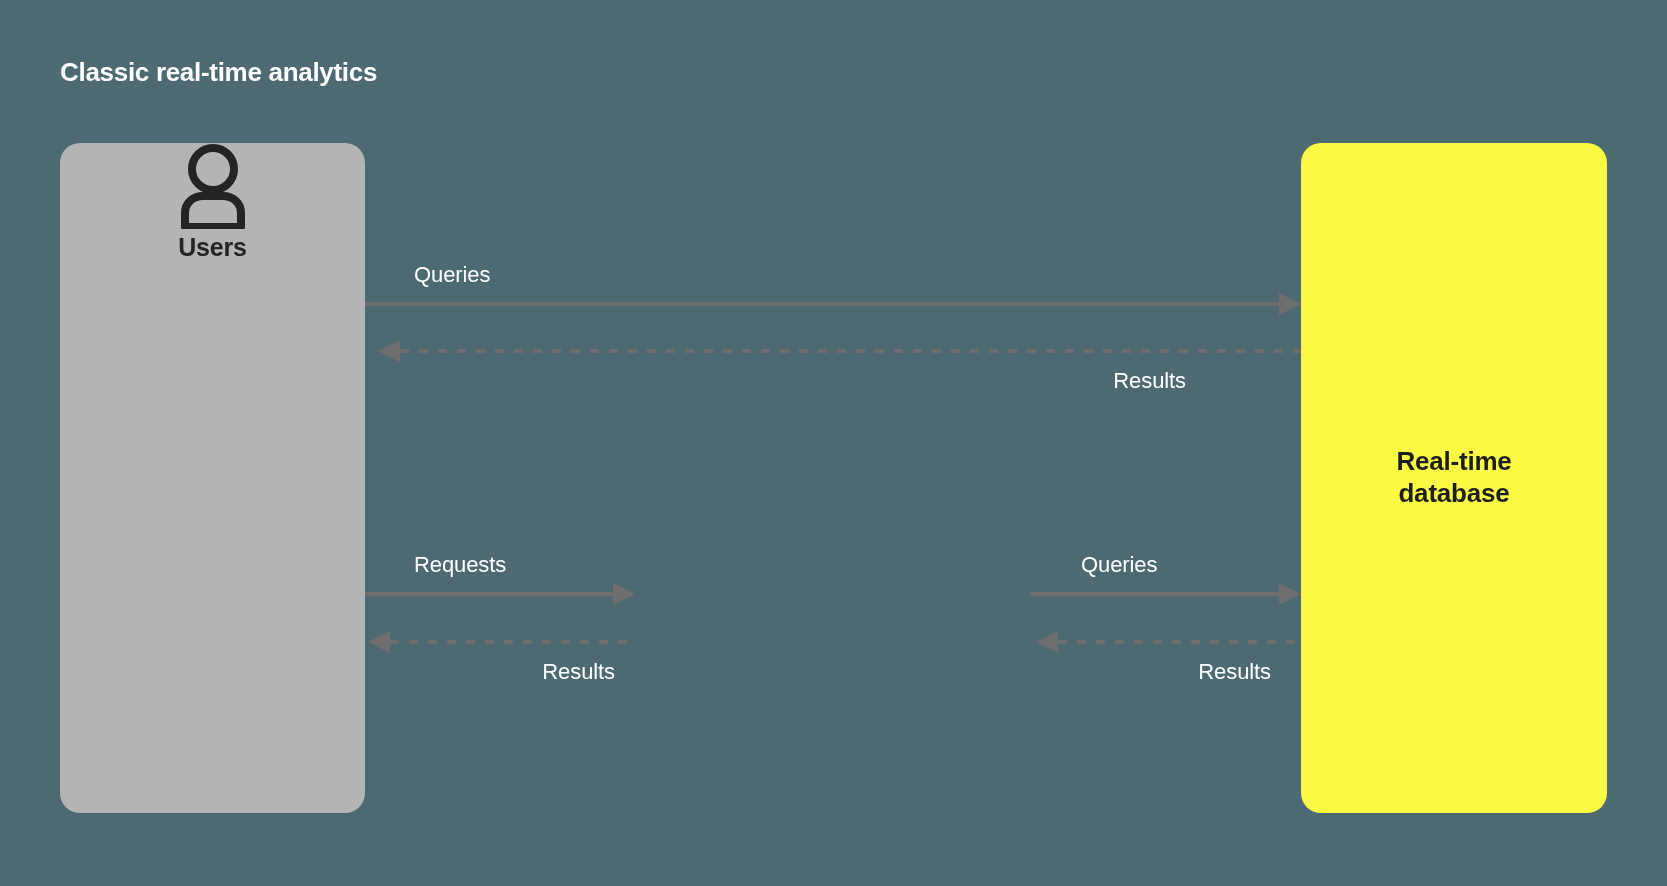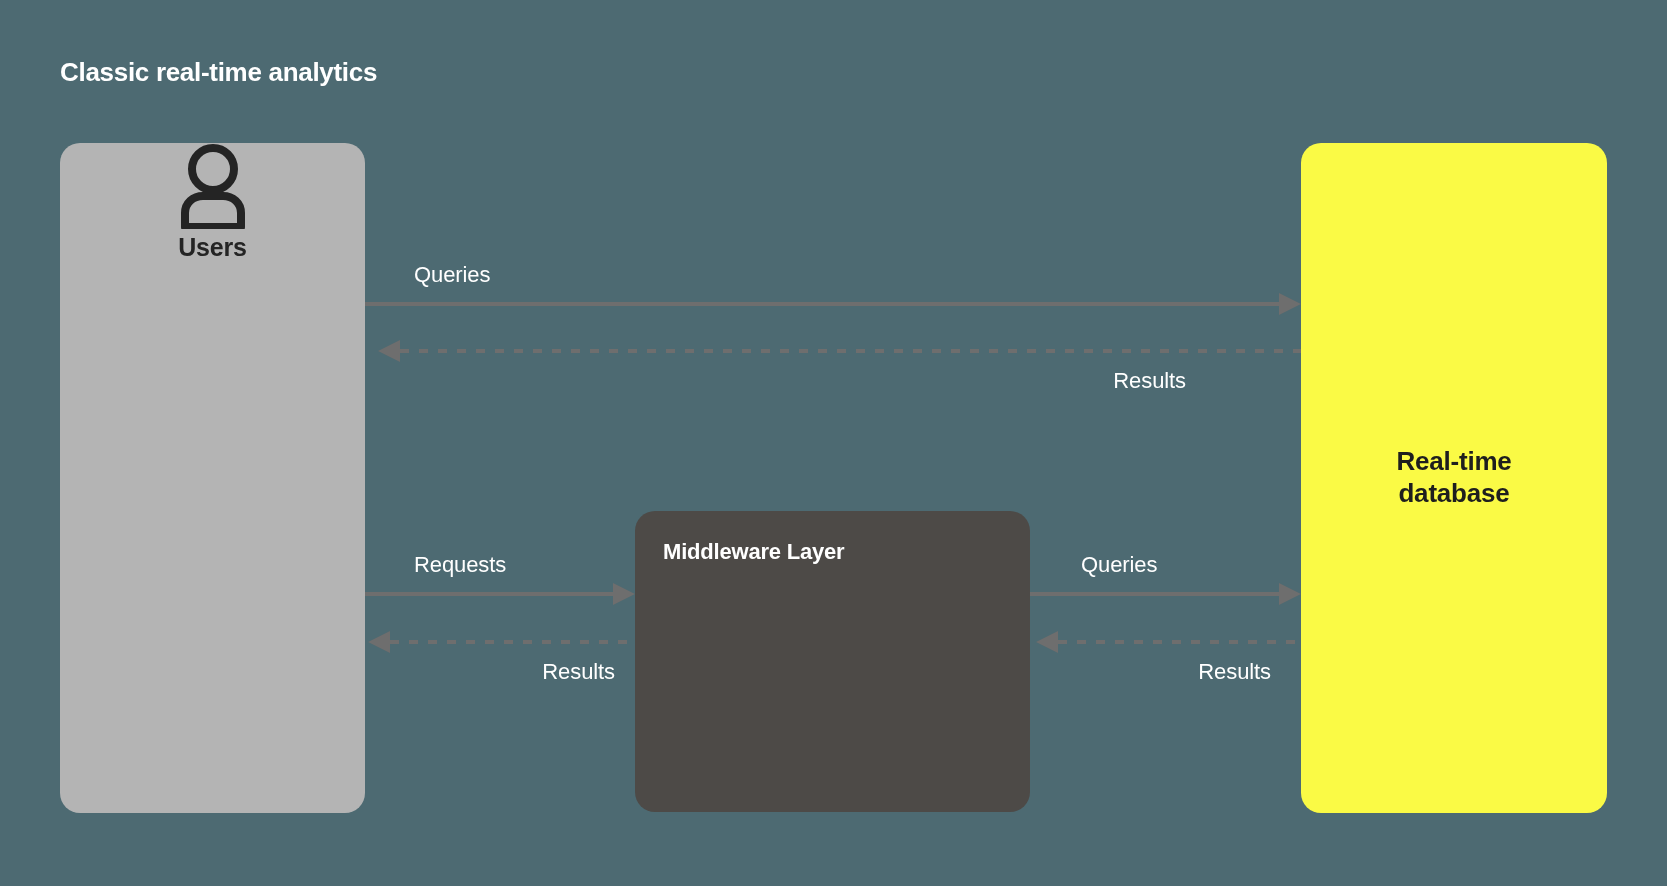--- a/index.html
+++ b/index.html
@@ -183,23 +183,20 @@
   <div class="node" id="node-users">
     <div id="users-inner">
       <svg id="user-icon" viewBox="0 0 72 86" aria-hidden="true">
         <circle cx="36" cy="26" r="21" fill="none" stroke="#242424" stroke-width="8"></circle>
         <path d="M8 84 L8 70 C8 60 16 53 26 53 L46 53 C56 53 64 60 64 70 L64 84 Z" fill="none" stroke="#242424" stroke-width="8" stroke-linejoin="round"></path>
       </svg>
       <div id="users-label">Users</div>
     </div>
   </div>
 
-  <div class="node" id="node-middleware">
-    <div id="middleware-label">Middleware Layer</div>
-  </div>
 
   <div class="node" id="node-database">
     <div id="database-label">
       <span>Real-time</span>
       <span>database</span>
     </div>
   </div>
 
   <div class="conn" id="conn-queries-top" style="left:365px; top:302px; width:936px;">
     <div class="line-solid" style="width:914px;"></div>

